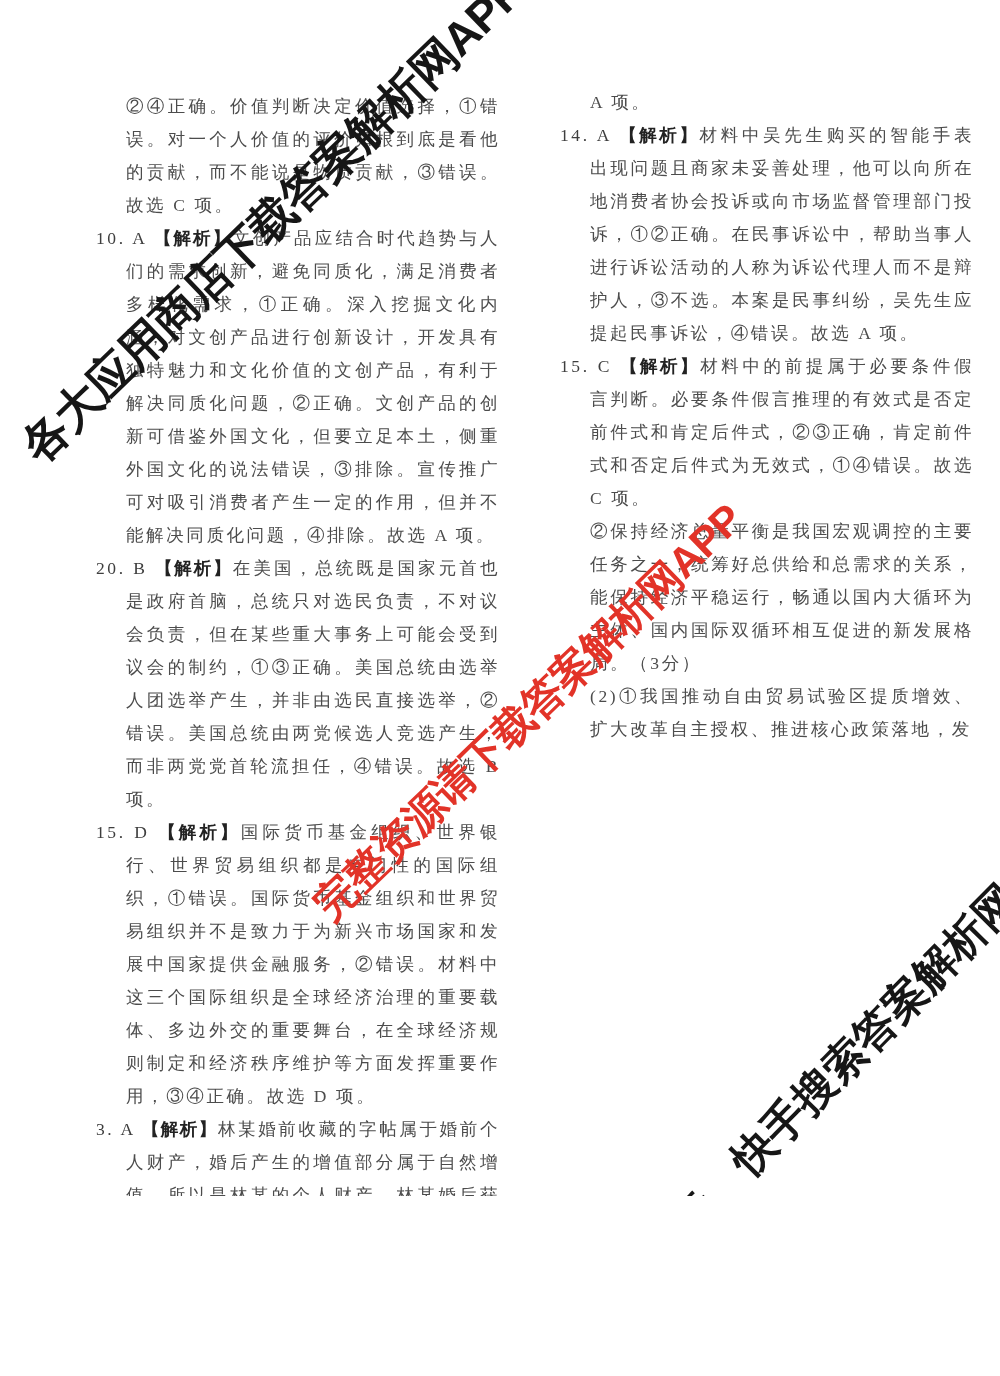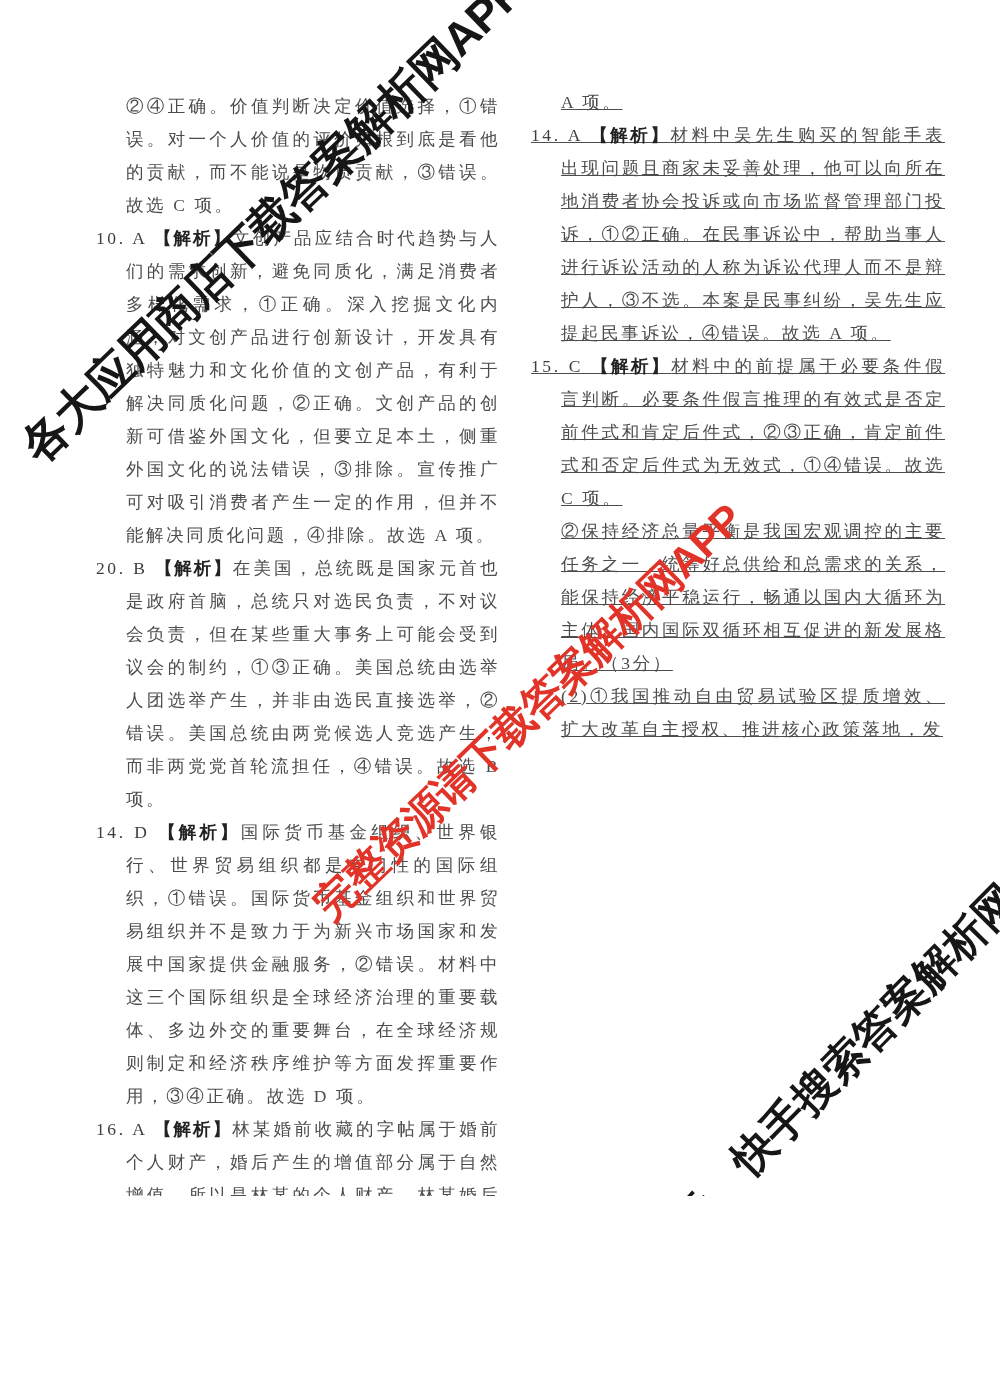--- a/index.html
+++ b/index.html
@@ -12,21 +12,21 @@
     font-family:"Liberation Serif", serif;
   }
   .col {
     position:absolute;
     font-size:17.5px;
     line-height:33px;
     color:#4c4c4c;
     letter-spacing:2.6px;
   }
   .col-left  { left:96px;  top:90px; width:404px; }
-  .col-right { left:531px; top:86px; width:414px;text-decoration:underline; }
+  .col-right { left:560px; top:86px; width:414px; }
   .block { padding-left:30px; }
   .block p { margin:0; text-align:justify; }
   .block p.hang { text-indent:-30px; }
   .head { color:#3e3e3e; }
   .tag  { font-weight:bold; color:#222222; letter-spacing:1.5px; }
   .watermark {
     position:absolute;
     white-space:nowrap;
     font-family:"Liberation Sans", sans-serif;
     font-weight:bold;
@@ -56,24 +56,24 @@
       <div class="block">
         <p>②④正确。价值判断决定价值选择，①错误。对一个人价值的评价归根到底是看他的贡献，而不能说是物质贡献，③错误。故选 C 项。</p>
       </div>
       <div class="block">
         <p class="hang"><span class="head">10. A </span><span class="tag">【解析】</span>文创产品应结合时代趋势与人们的需求创新，避免同质化，满足消费者多样化需求，①正确。深入挖掘文化内涵，对文创产品进行创新设计，开发具有独特魅力和文化价值的文创产品，有利于解决同质化问题，②正确。文创产品的创新可借鉴外国文化，但要立足本土，侧重外国文化的说法错误，③排除。宣传推广可对吸引消费者产生一定的作用，但并不能解决同质化问题，④排除。故选 A 项。</p>
       </div>
       <div class="block">
         <p class="hang"><span class="head">20. B </span><span class="tag">【解析】</span>在美国，总统既是国家元首也是政府首脑，总统只对选民负责，不对议会负责，但在某些重大事务上可能会受到议会的制约，①③正确。美国总统由选举人团选举产生，并非由选民直接选举，②错误。美国总统由两党候选人竞选产生，而非两党党首轮流担任，④错误。故选 B 项。</p>
       </div>
       <div class="block">
-        <p class="hang"><span class="head">14. D </span><span class="tag">【解析】</span>国际货币基金组织、世界银行、世界贸易组织都是专门性的国际组织，①错误。国际货币基金组织和世界贸易组织并不是致力于为新兴市场国家和发展中国家提供金融服务，②错误。材料中这三个国际组织是全球经济治理的重要载体、多边外交的重要舞台，在全球经济规则制定和经济秩序维护等方面发挥重要作用，③④正确。故选 D 项。</p>
+        <p class="hang"><span class="head">15. D </span><span class="tag">【解析】</span>国际货币基金组织、世界银行、世界贸易组织都是专门性的国际组织，①错误。国际货币基金组织和世界贸易组织并不是致力于为新兴市场国家和发展中国家提供金融服务，②错误。材料中这三个国际组织是全球经济治理的重要载体、多边外交的重要舞台，在全球经济规则制定和经济秩序维护等方面发挥重要作用，③④正确。故选 D 项。</p>
       </div>
       <div class="block">
-        <p class="hang"><span class="head">16. A </span><span class="tag">【解析】</span>林某婚前收藏的字帖属于婚前个人财产，婚后产生的增值部分属于自然增值，所以是林某的个人财产。林某婚后获得书法奖金开销后剩余部分、继承叔父书房出租所获得的收益、举办书法培训班所得到的收入都属于夫妻共同财产。故选</p>
+        <p class="hang"><span class="head">3. A </span><span class="tag">【解析】</span>林某婚前收藏的字帖属于婚前个人财产，婚后产生的增值部分属于自然增值，所以是林某的个人财产。林某婚后获得书法奖金开销后剩余部分、继承叔父书房出租所获得的收益、举办书法培训班所得到的收入都属于夫妻共同财产。故选</p>
       </div>
     </div>
   <div class="col col-right">
       <div class="block">
         <p>A 项。</p>
       </div>
       <div class="block">
         <p class="hang"><span class="head">14. A </span><span class="tag">【解析】</span>材料中吴先生购买的智能手表出现问题且商家未妥善处理，他可以向所在地消费者协会投诉或向市场监督管理部门投诉，①②正确。在民事诉讼中，帮助当事人进行诉讼活动的人称为诉讼代理人而不是辩护人，③不选。本案是民事纠纷，吴先生应提起民事诉讼，④错误。故选 A 项。</p>
       </div>
       <div class="block">

